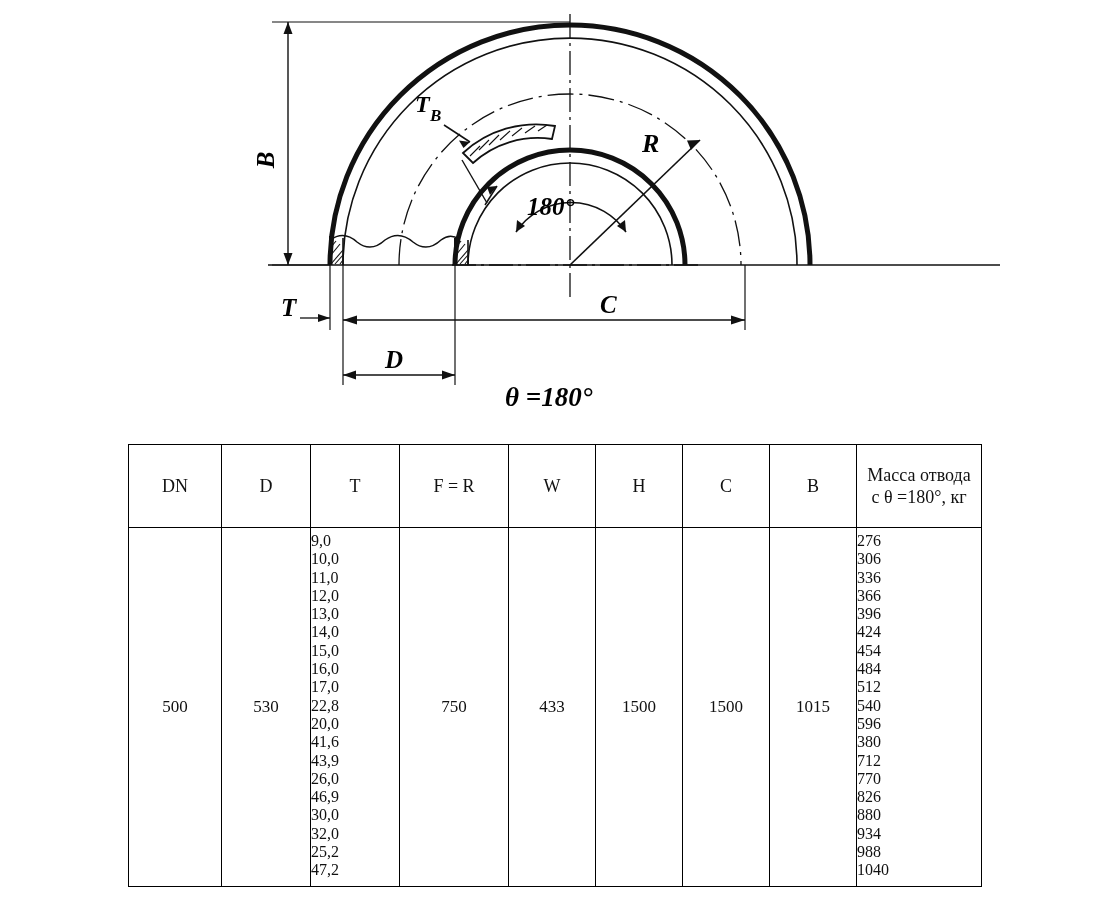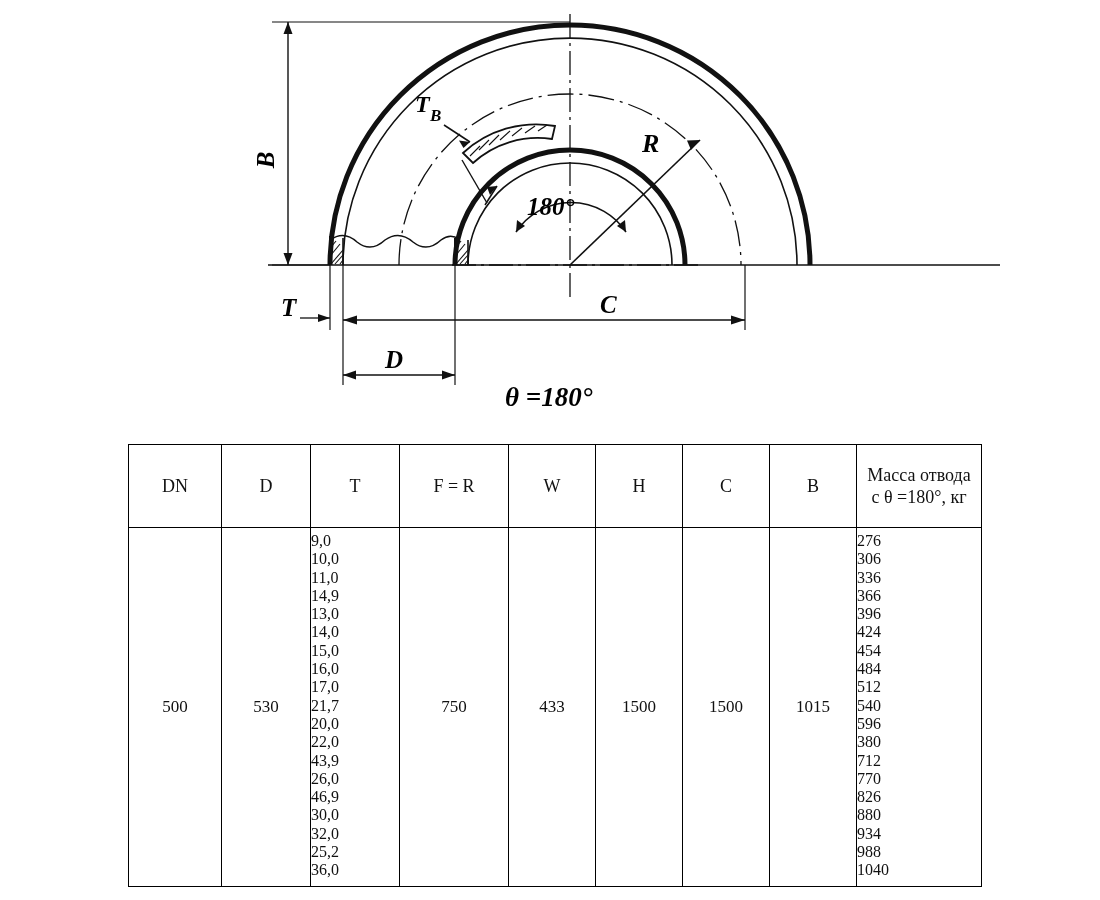--- a/index.html
+++ b/index.html
@@ -207,36 +207,36 @@
     </thead>
     <tbody>
       <tr>
         <td class="cell-mid">500</td>
         <td class="cell-mid">530</td>
         <td>
           <div class="stack" id="t-stack">
               <span>9,0</span>
               <span>10,0</span>
               <span>11,0</span>
-              <span>14,9</span>
+              <span>12,0</span>
               <span>13,0</span>
               <span>14,0</span>
               <span>15,0</span>
               <span>16,0</span>
               <span>17,0</span>
-              <span>21,7</span>
+              <span>22,8</span>
               <span>20,0</span>
-              <span>22,0</span>
+              <span>41,6</span>
               <span>43,9</span>
               <span>26,0</span>
               <span>46,9</span>
               <span>30,0</span>
               <span>32,0</span>
               <span>25,2</span>
-              <span>36,0</span>
+              <span>47,2</span>
             </div>
         </td>
         <td class="cell-mid">750</td>
         <td class="cell-mid">433</td>
         <td class="cell-mid">1500</td>
         <td class="cell-mid">1500</td>
         <td class="cell-mid">1015</td>
         <td>
           <div class="stack" id="mass-stack">
               <span>276</span>

